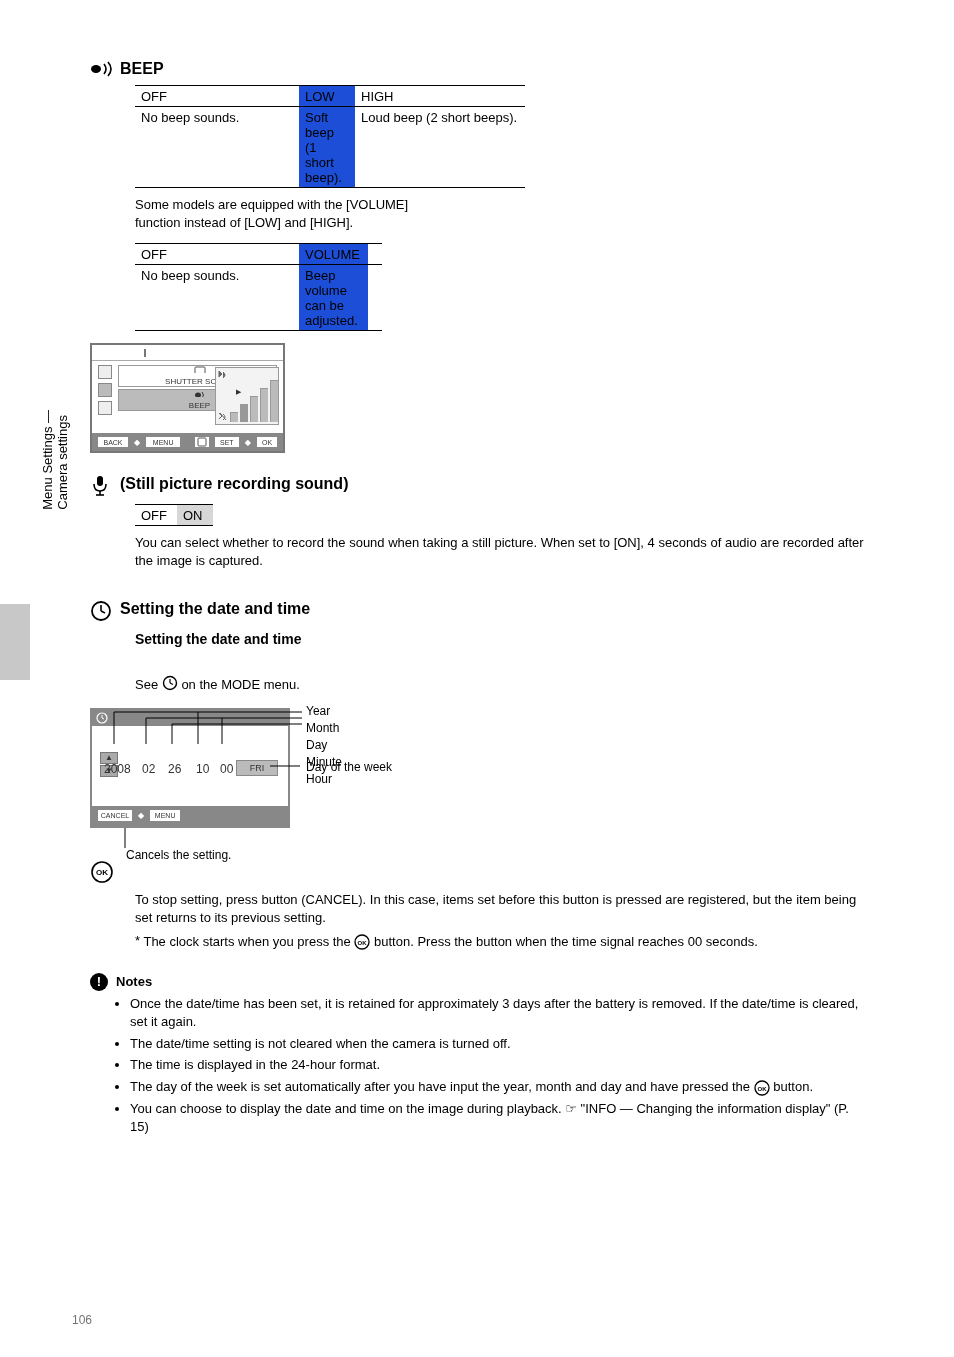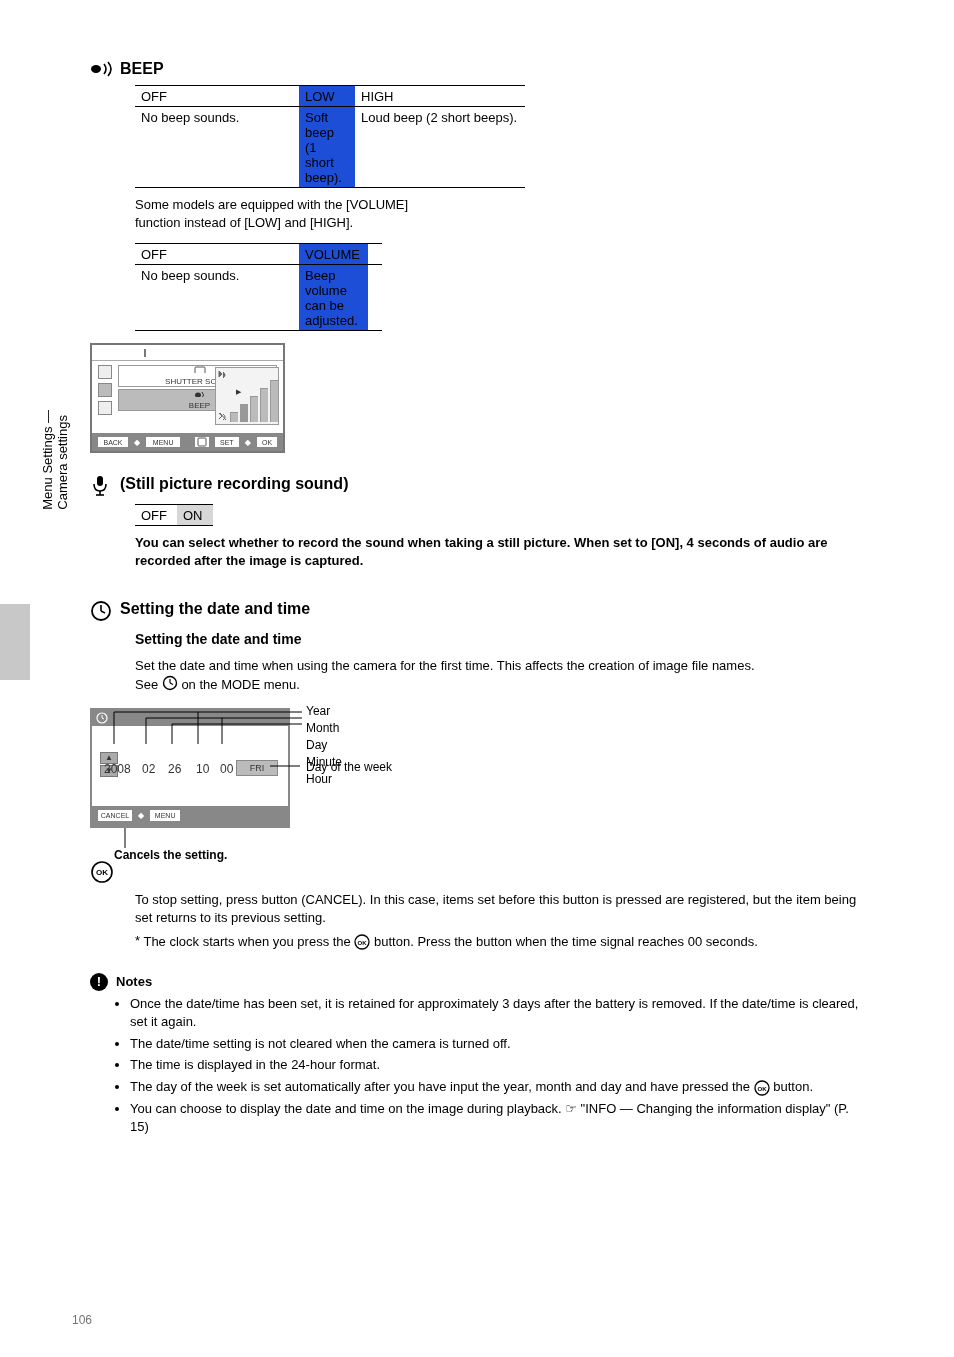--- a/index.html
+++ b/index.html
@@ -89,21 +89,21 @@
 
   
   .mic-table { margin-left: 45px; border-collapse: collapse; font-size: 13px; }
   .mic-table td {
     border-top: 1px solid #000;
     border-bottom: 1px solid #000;
     padding: 3px 10px 2px 6px;
     text-align:left;
   }
   .mic-table td.sel { background:#d7d7d7; }
-  .mic-para { margin: 8px 0 30px 45px; max-width: 760px; font-size: 13px; line-height: 1.38; font-weight: bold; }
+  .mic-para { margin: 8px 0 30px 45px; max-width: 760px; font-size: 13px; line-height: 1.38; }
 
   
   .setdate-title { font-weight: bold; font-size: 16px; }
   .setdate-desc { margin: 6px 0 10px 45px; font-size: 14px; font-weight: bold; }
   .setdate-body { margin-left: 45px; max-width: 780px; font-size: 13px; line-height: 1.38; }
   .tri { font-family: inherit; font-size: 13px; }
   .clock-inline svg { vertical-align: -2px; }
 
   
   .dtwrap { display:flex; align-items:flex-start; margin-top:14px; }
@@ -308,21 +308,21 @@
       <svg width="22" height="22" viewBox="0 0 22 22">
         <circle cx="11" cy="11" r="9" fill="none" stroke="#000" stroke-width="1.8"></circle>
         <line x1="11" y1="11" x2="11" y2="5" stroke="#000" stroke-width="1.6"></line>
         <line x1="11" y1="11" x2="15" y2="13" stroke="#000" stroke-width="1.6"></line>
       </svg>
     </div>
     <div class="setdate-title">Setting the date and time</div>
   </div>
   <div class="setdate-desc">Setting the date and time</div>
   <div class="setdate-body">
-    <span>Set the date and time when using the camera for the first time. This affects the creation of image file names.</span><br>
+    <br>
     <span>See </span>
     <span class="clock-inline">
       <svg width="16" height="16" viewBox="0 0 16 16">
         <circle cx="8" cy="8" r="6.5" fill="none" stroke="#000" stroke-width="1.4"></circle>
         <line x1="8" y1="8" x2="8" y2="4" stroke="#000" stroke-width="1.2"></line>
         <line x1="8" y1="8" x2="11" y2="9.5" stroke="#000" stroke-width="1.2"></line>
       </svg>
     </span>
     <span> on the MODE menu.</span>
   </div>
@@ -373,21 +373,21 @@
       </svg>
 
       <div style="position:absolute; left:216px; top:-4px; font-size:12px; line-height:1.25;">
         <div class="dtleadtext">Year</div>
         <div class="dtleadtext">Month</div>
         <div class="dtleadtext">Day</div>
         <div class="dtleadtext">Minute</div>
         <div class="dtleadtext">Hour</div>
       </div>
       <div style="position:absolute; left:216px; top:52px; font-size:12px;">Day of the week</div>
-      <div style="position:absolute; left:24px; top:140px; font-size:12px;font-weight:bold;">Cancels the setting.</div>
+      <div style="position:absolute; left:36px; top:140px; font-size:12px;">Cancels the setting.</div>
     </div>
   </div>
 
   <div class="okblk">
     <div class="okicon">
       <svg width="24" height="24" viewBox="0 0 24 24">
         <circle cx="12" cy="12" r="10" fill="none" stroke="#000" stroke-width="1.6"></circle>
         <text x="12" y="15" text-anchor="middle" font-size="8" font-family="Arial" font-weight="bold">OK</text>
       </svg>
     </div>

